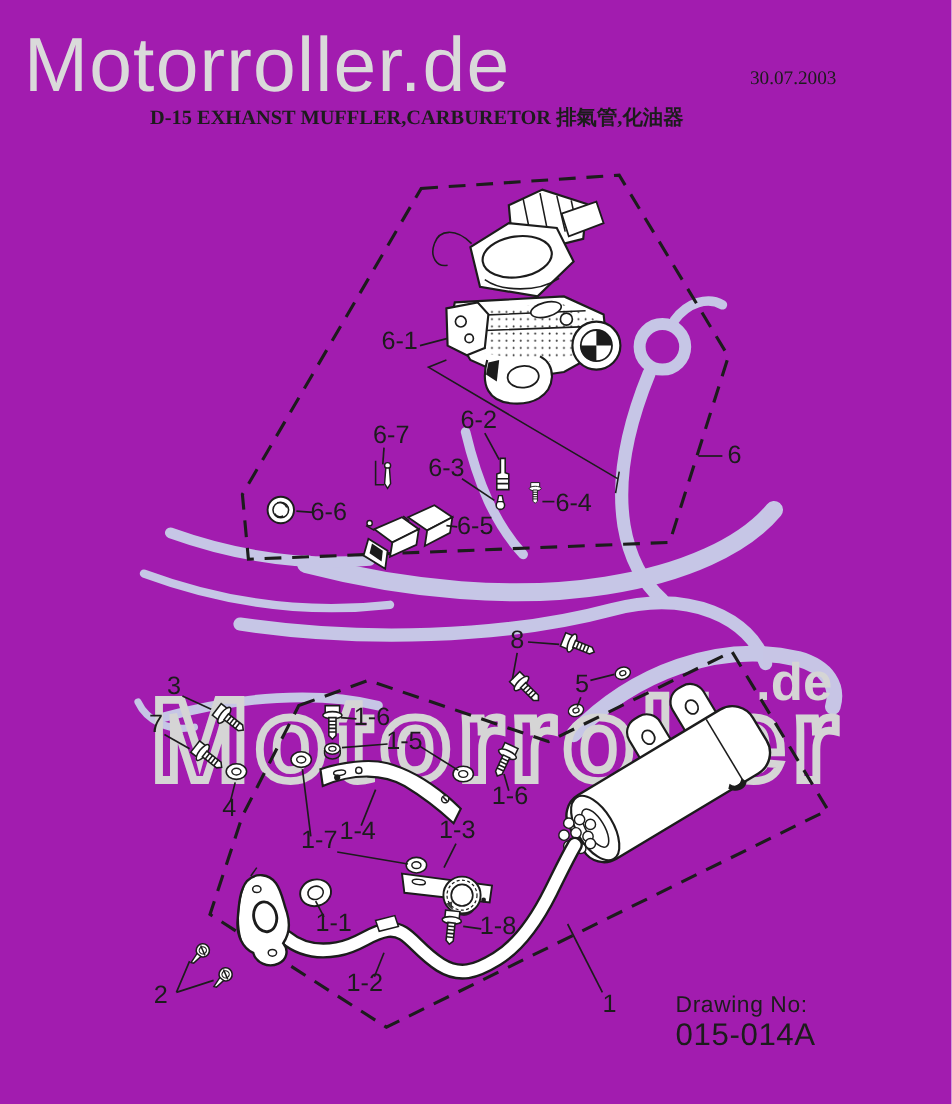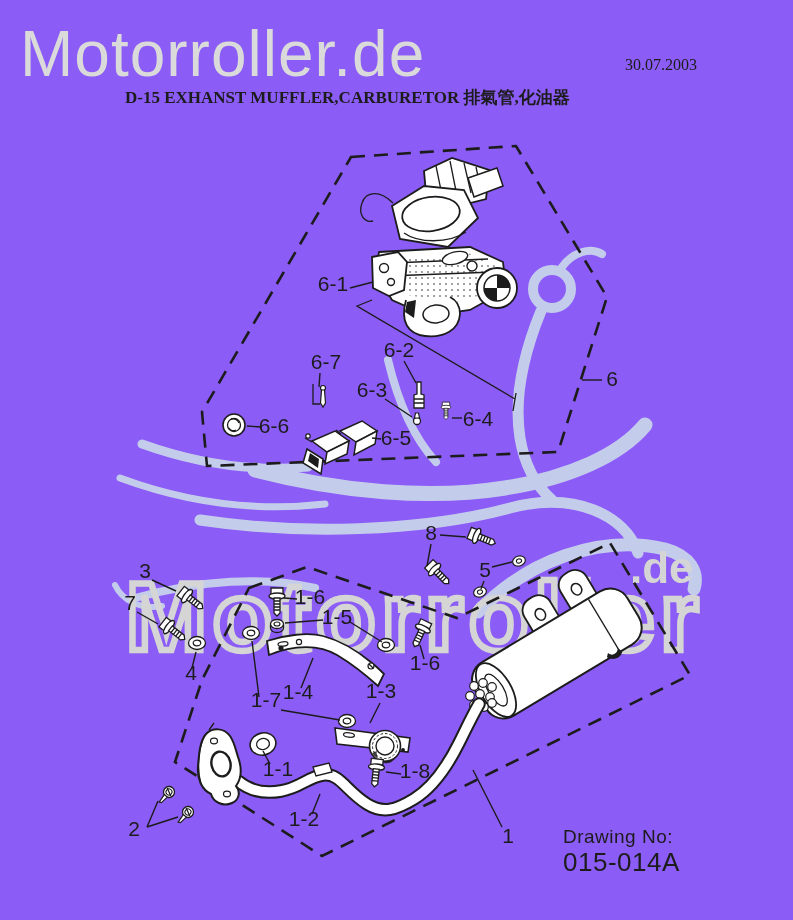--- a/index.html
+++ b/index.html
@@ -1,16 +1,16 @@
 <!DOCTYPE html>
 <html><head>
 <meta charset="utf-8">
 <style>
   html,body{margin:0;padding:0;background:#ffffff;}
-  .page{position:relative;width:793px;height:920px;background:#8b5cf6;overflow:hidden;
+  .page{position:relative;width:793px;height:920px;background:#a21caf;overflow:hidden;
         font-family:"Liberation Sans",sans-serif;}
   svg{display:block;}
   .ink{stroke:#1c1c1c;fill:#ffffff;}
   text{user-select:none;}
   .callout{font-family:"Liberation Sans",sans-serif;font-size:21px;fill:#1c1c1c;}
   .leader{stroke:#1c1c1c;stroke-width:1.4;fill:none;}
   .dashed{fill:none;stroke:#1c1c1c;stroke-width:2.6;stroke-dasharray:14 9;}
   .thin{stroke:#1c1c1c;stroke-width:1.3;fill:none;}
 </style>
 </head>

